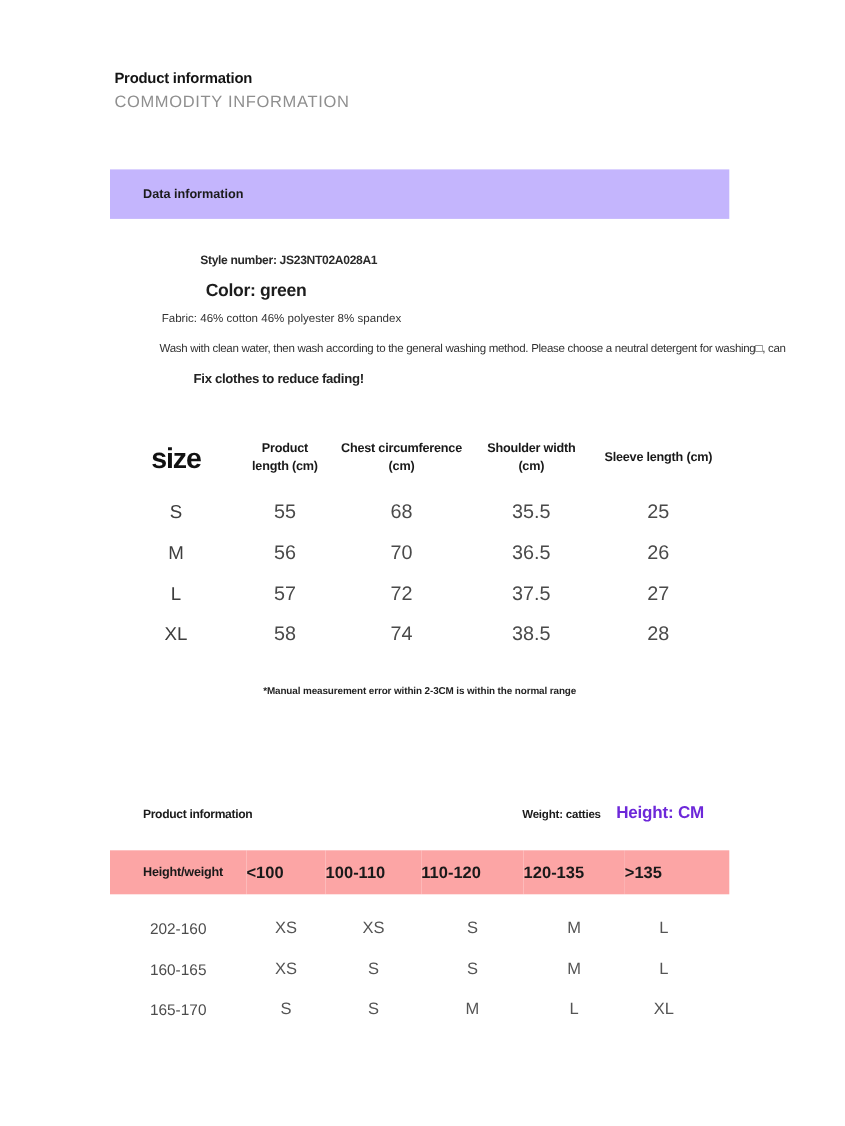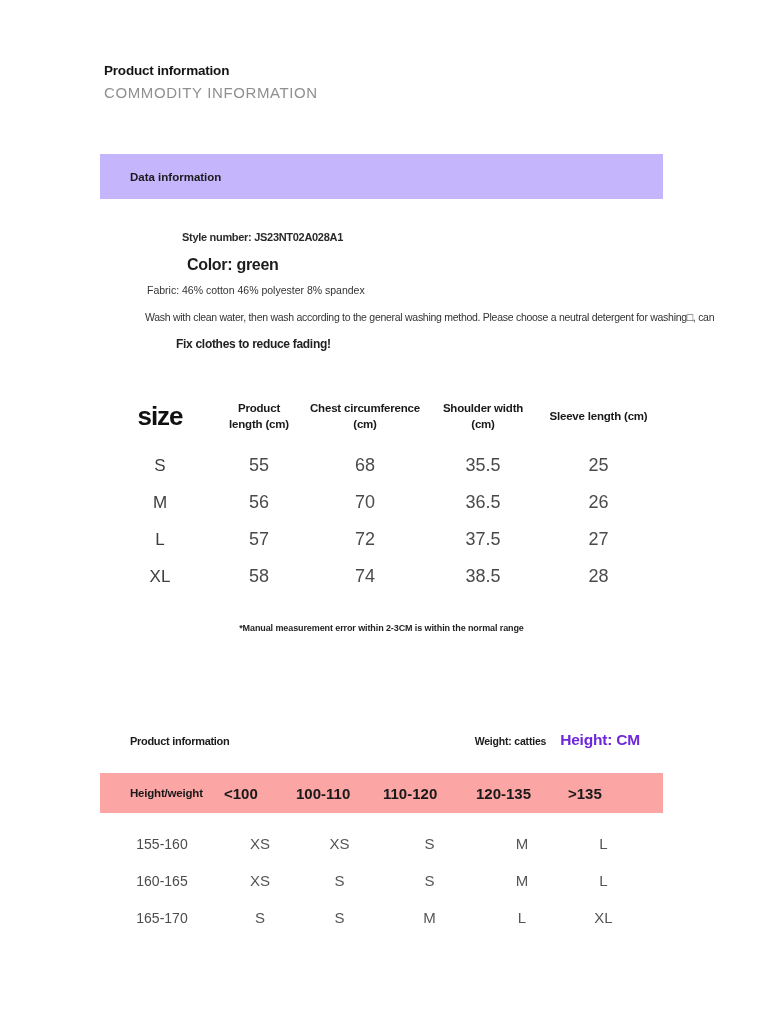--- a/index.html
+++ b/index.html
@@ -155,21 +155,21 @@
   <tbody>
     <tr class="spacer">
       <td></td>
         <td></td>
         <td></td>
         <td></td>
         <td></td>
         <td></td>
     </tr>
     <tr>
-      <td class="ft-row-label">155-160</td>
+      <td class="ft-row-label">202-160</td>
       <td>XS</td>
       <td>XS</td>
       <td>S</td>
       <td>M</td>
       <td class="ft-last">L</td>
     </tr>
     <tr>
       <td class="ft-row-label">160-165</td>
       <td>XS</td>
       <td>S</td>

